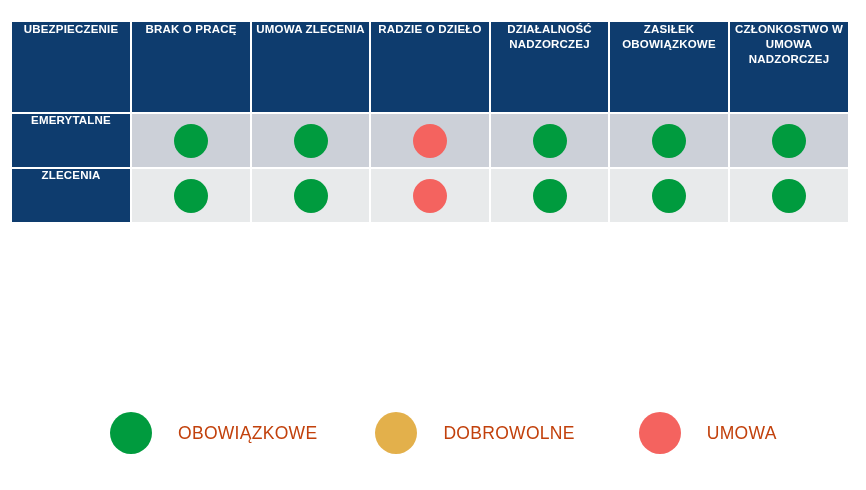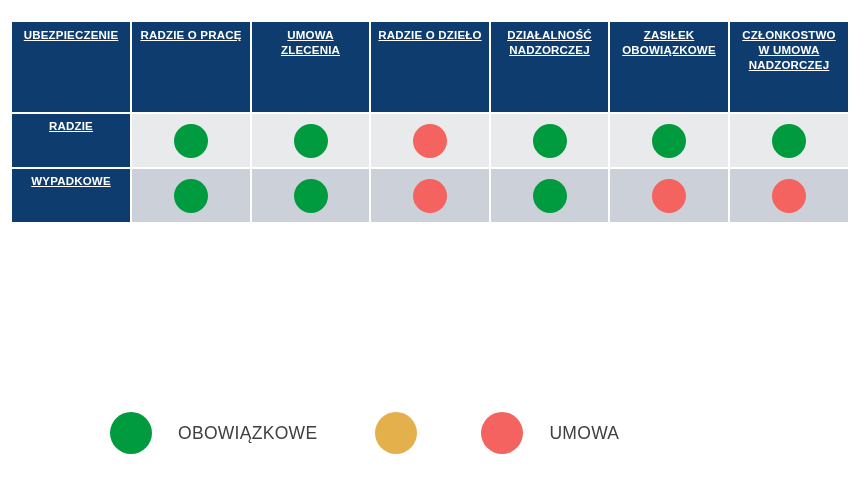--- a/index.html
+++ b/index.html
@@ -24,23 +24,22 @@
     position: absolute;
     left: 10px;
     top: 20px;
     width: 836px;
     border-collapse: separate;
     border-spacing: 2px;
     table-layout: fixed;
   }
   #matrix-table th,
   #matrix-table td {
-    padding: 6px;
+    padding: 0;
     margin: 0;
-    text-decoration: underline;
   }
   .col-head {
     background: #0E3C6E;
     color: #ffffff;
     font-size: 11.5px;
     font-weight: bold;
     letter-spacing: 0.2px;
     line-height: 1.32;
     text-align: center;
     vertical-align: top;
@@ -98,21 +97,21 @@
   .legend-dot {
     width: 42px;
     height: 42px;
     border-radius: 50%;
     flex: 0 0 auto;
   }
   .legend-dot.green  { background: #009B3E; }
   .legend-dot.yellow { background: #E3B04B; }
   .legend-dot.red    { background: #F4635F; }
   .legend-label {
-    color: #404040;
+    color: #c2410c;
     font-size: 17.5px;
     font-weight: normal;
     letter-spacing: 0.3px;
     white-space: nowrap;
     margin-left: 26px;
   }
   .legend-gap-a { width: 58px; flex: 0 0 auto; }
   .legend-gap-b { width: 64px; flex: 0 0 auto; }
 </style>
 </head>
@@ -126,58 +125,59 @@
       <col style="width:118px">
       <col style="width:117px">
       <col style="width:118px">
       <col style="width:117px">
       <col style="width:118px">
       <col style="width:118px">
     </colgroup>
     <thead>
       <tr>
         <th class="col-head first">UBEZPIECZENIE</th>
-        <th class="col-head">RADZIE O PRACĘ</th>
+        <th class="col-head">BRAK O PRACĘ</th>
         <th class="col-head">UMOWA ZLECENIA</th>
         <th class="col-head">RADZIE O DZIEŁO</th>
         <th class="col-head">DZIAŁALNOŚĆ NADZORCZEJ</th>
         <th class="col-head">ZASIŁEK OBOWIĄZKOWE</th>
         <th class="col-head">CZŁONKOSTWO W UMOWA NADZORCZEJ</th>
       </tr>
     </thead>
     <tbody id="matrix-body">
-        <tr class="band-light">
-          <th class="row-head">RADZIE</th>
+        <tr class="band-dark">
+          <th class="row-head">EMERYTALNE</th>
           <td class="cell"><span class="dot green"></span></td>
           <td class="cell"><span class="dot green"></span></td>
           <td class="cell"><span class="dot red"></span></td>
           <td class="cell"><span class="dot green"></span></td>
           <td class="cell"><span class="dot green"></span></td>
           <td class="cell"><span class="dot green"></span></td>
         </tr>
-        <tr class="band-dark">
-          <th class="row-head">WYPADKOWE</th>
+        <tr class="band-light">
+          <th class="row-head">ZLECENIA</th>
           <td class="cell"><span class="dot green"></span></td>
           <td class="cell"><span class="dot green"></span></td>
           <td class="cell"><span class="dot red"></span></td>
           <td class="cell"><span class="dot green"></span></td>
-          <td class="cell"><span class="dot red"></span></td>
-          <td class="cell"><span class="dot red"></span></td>
+          <td class="cell"><span class="dot green"></span></td>
+          <td class="cell"><span class="dot green"></span></td>
         </tr>
       </tbody>
   </table>
 
   <div id="legend">
     <div class="legend-item">
       <span class="legend-dot green"></span>
       <span class="legend-label">OBOWIĄZKOWE</span>
     </div>
     <div class="legend-gap-a"></div>
     <div class="legend-item">
       <span class="legend-dot yellow"></span>
+      <span class="legend-label">DOBROWOLNE</span>
     </div>
     <div class="legend-gap-b"></div>
     <div class="legend-item">
       <span class="legend-dot red"></span>
       <span class="legend-label">UMOWA</span>
     </div>
   </div>
 
 </div>
 

